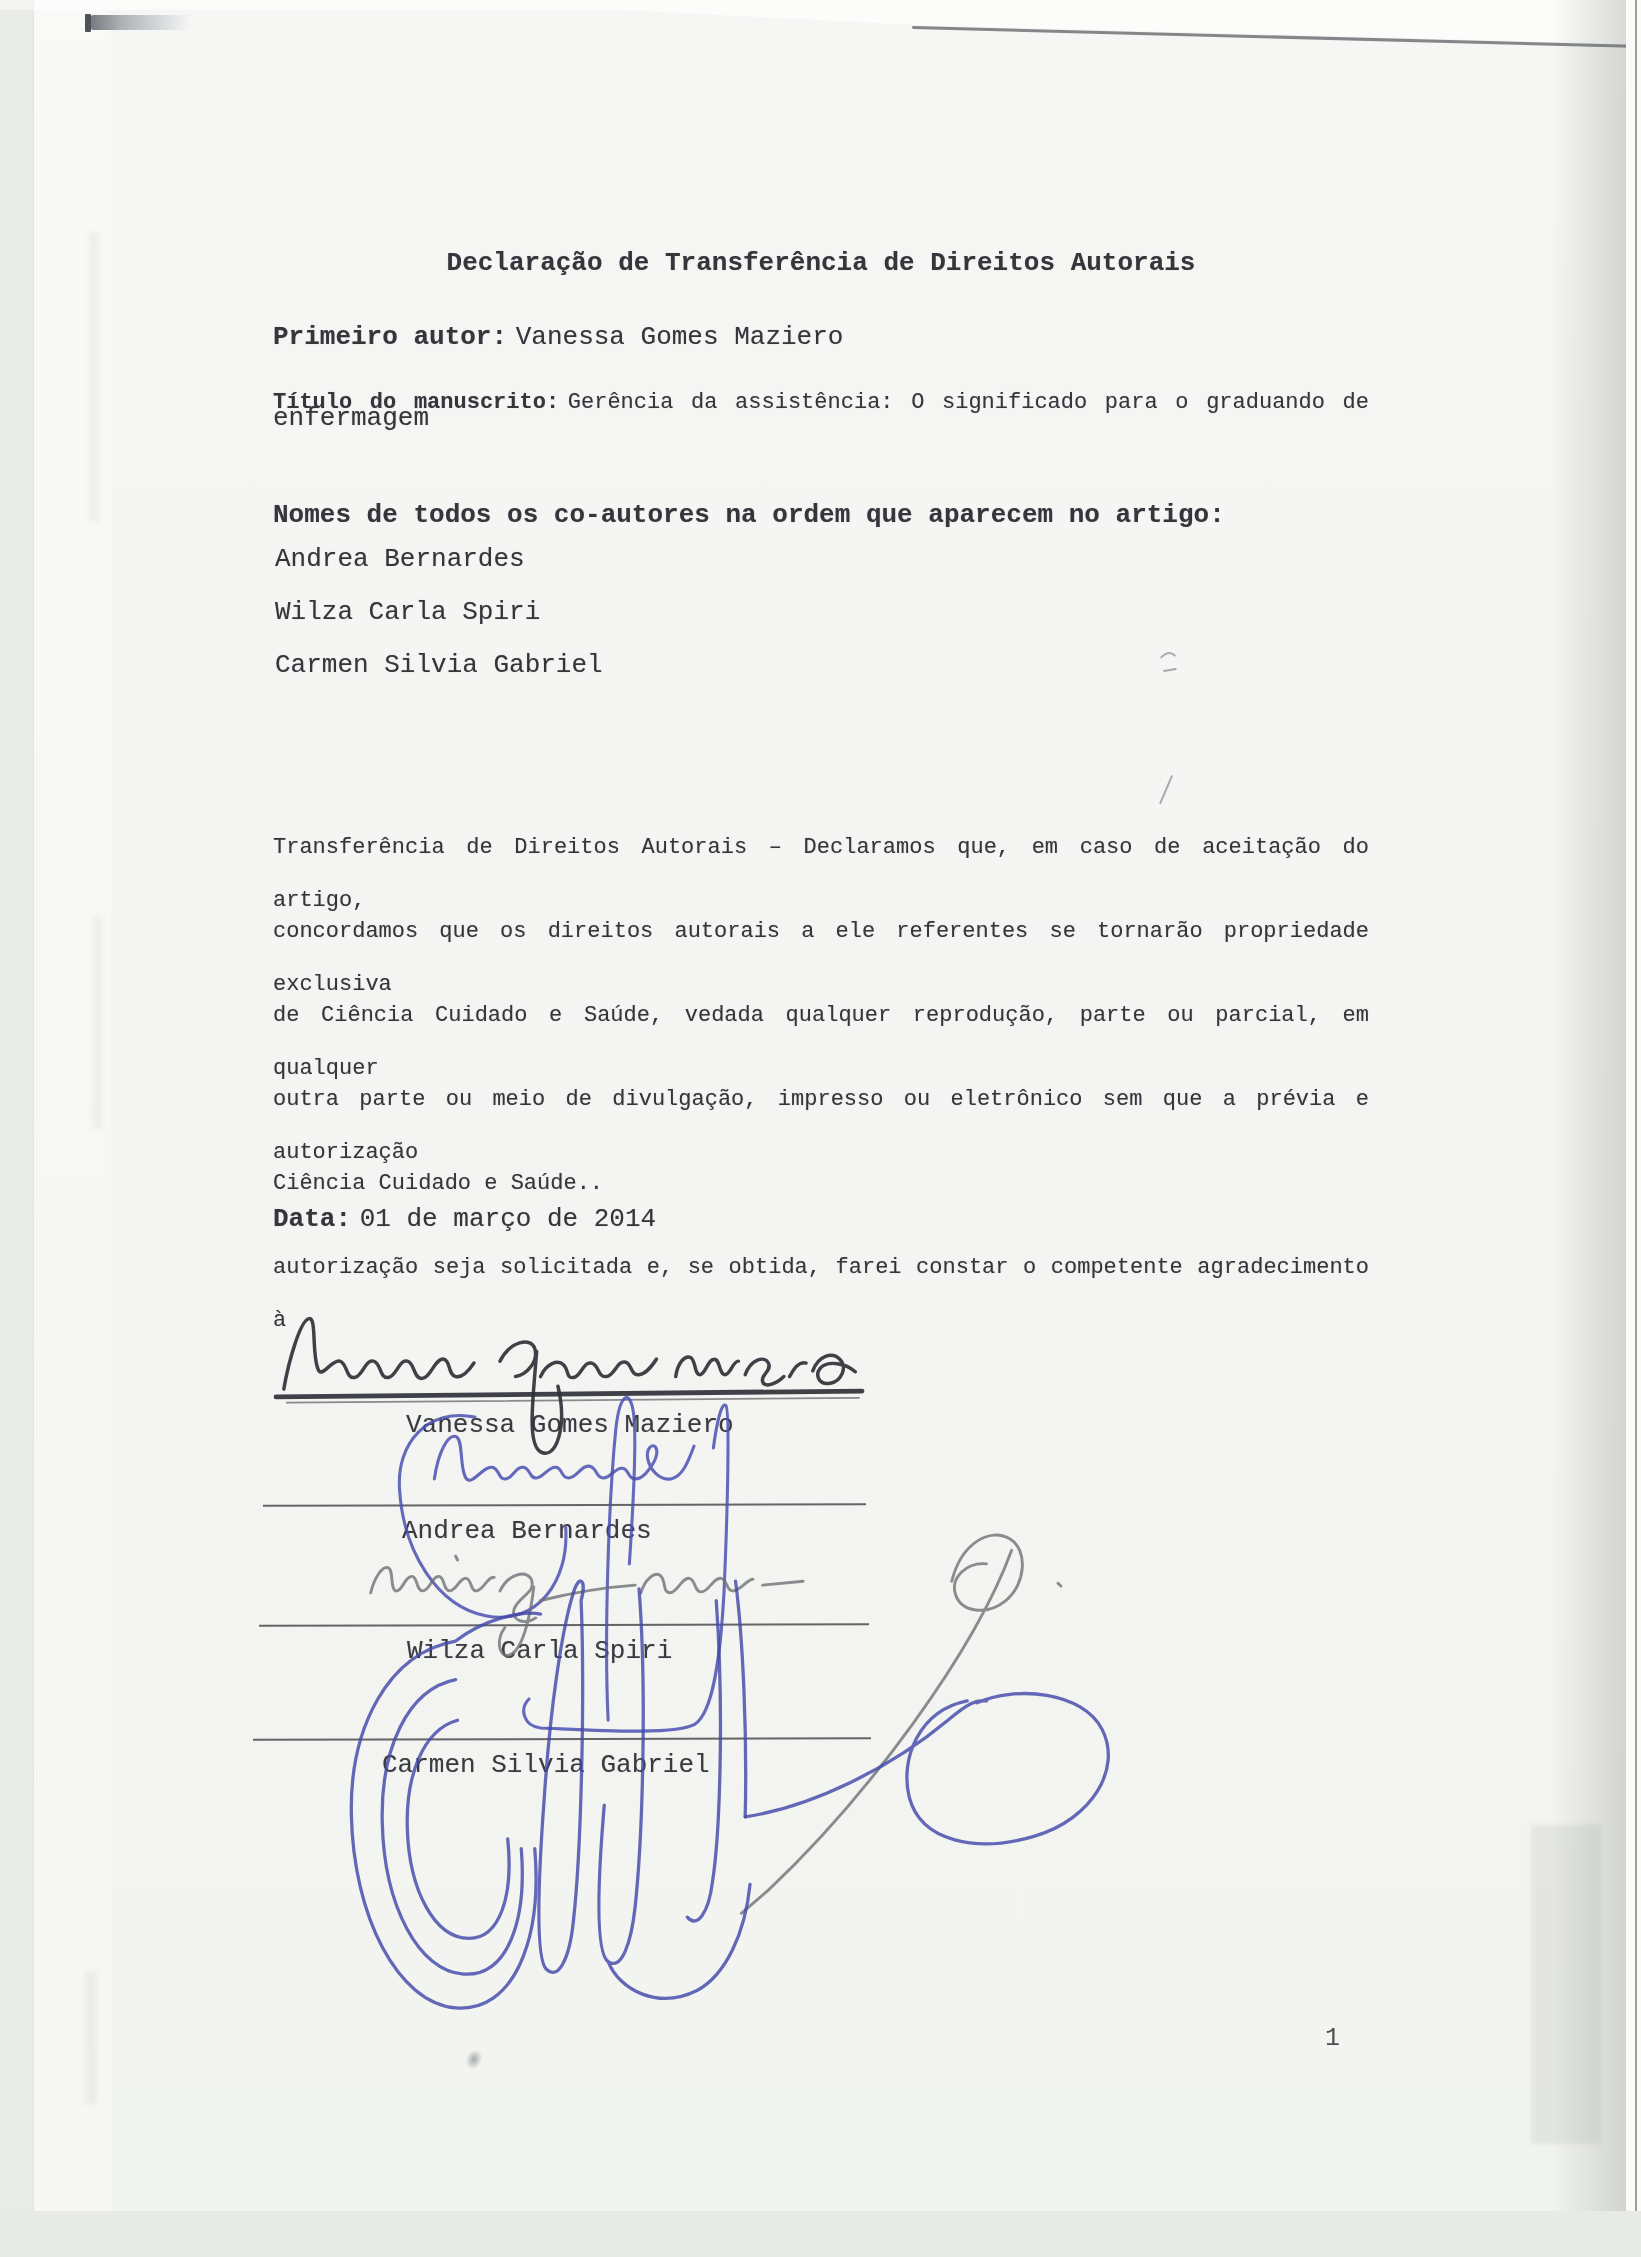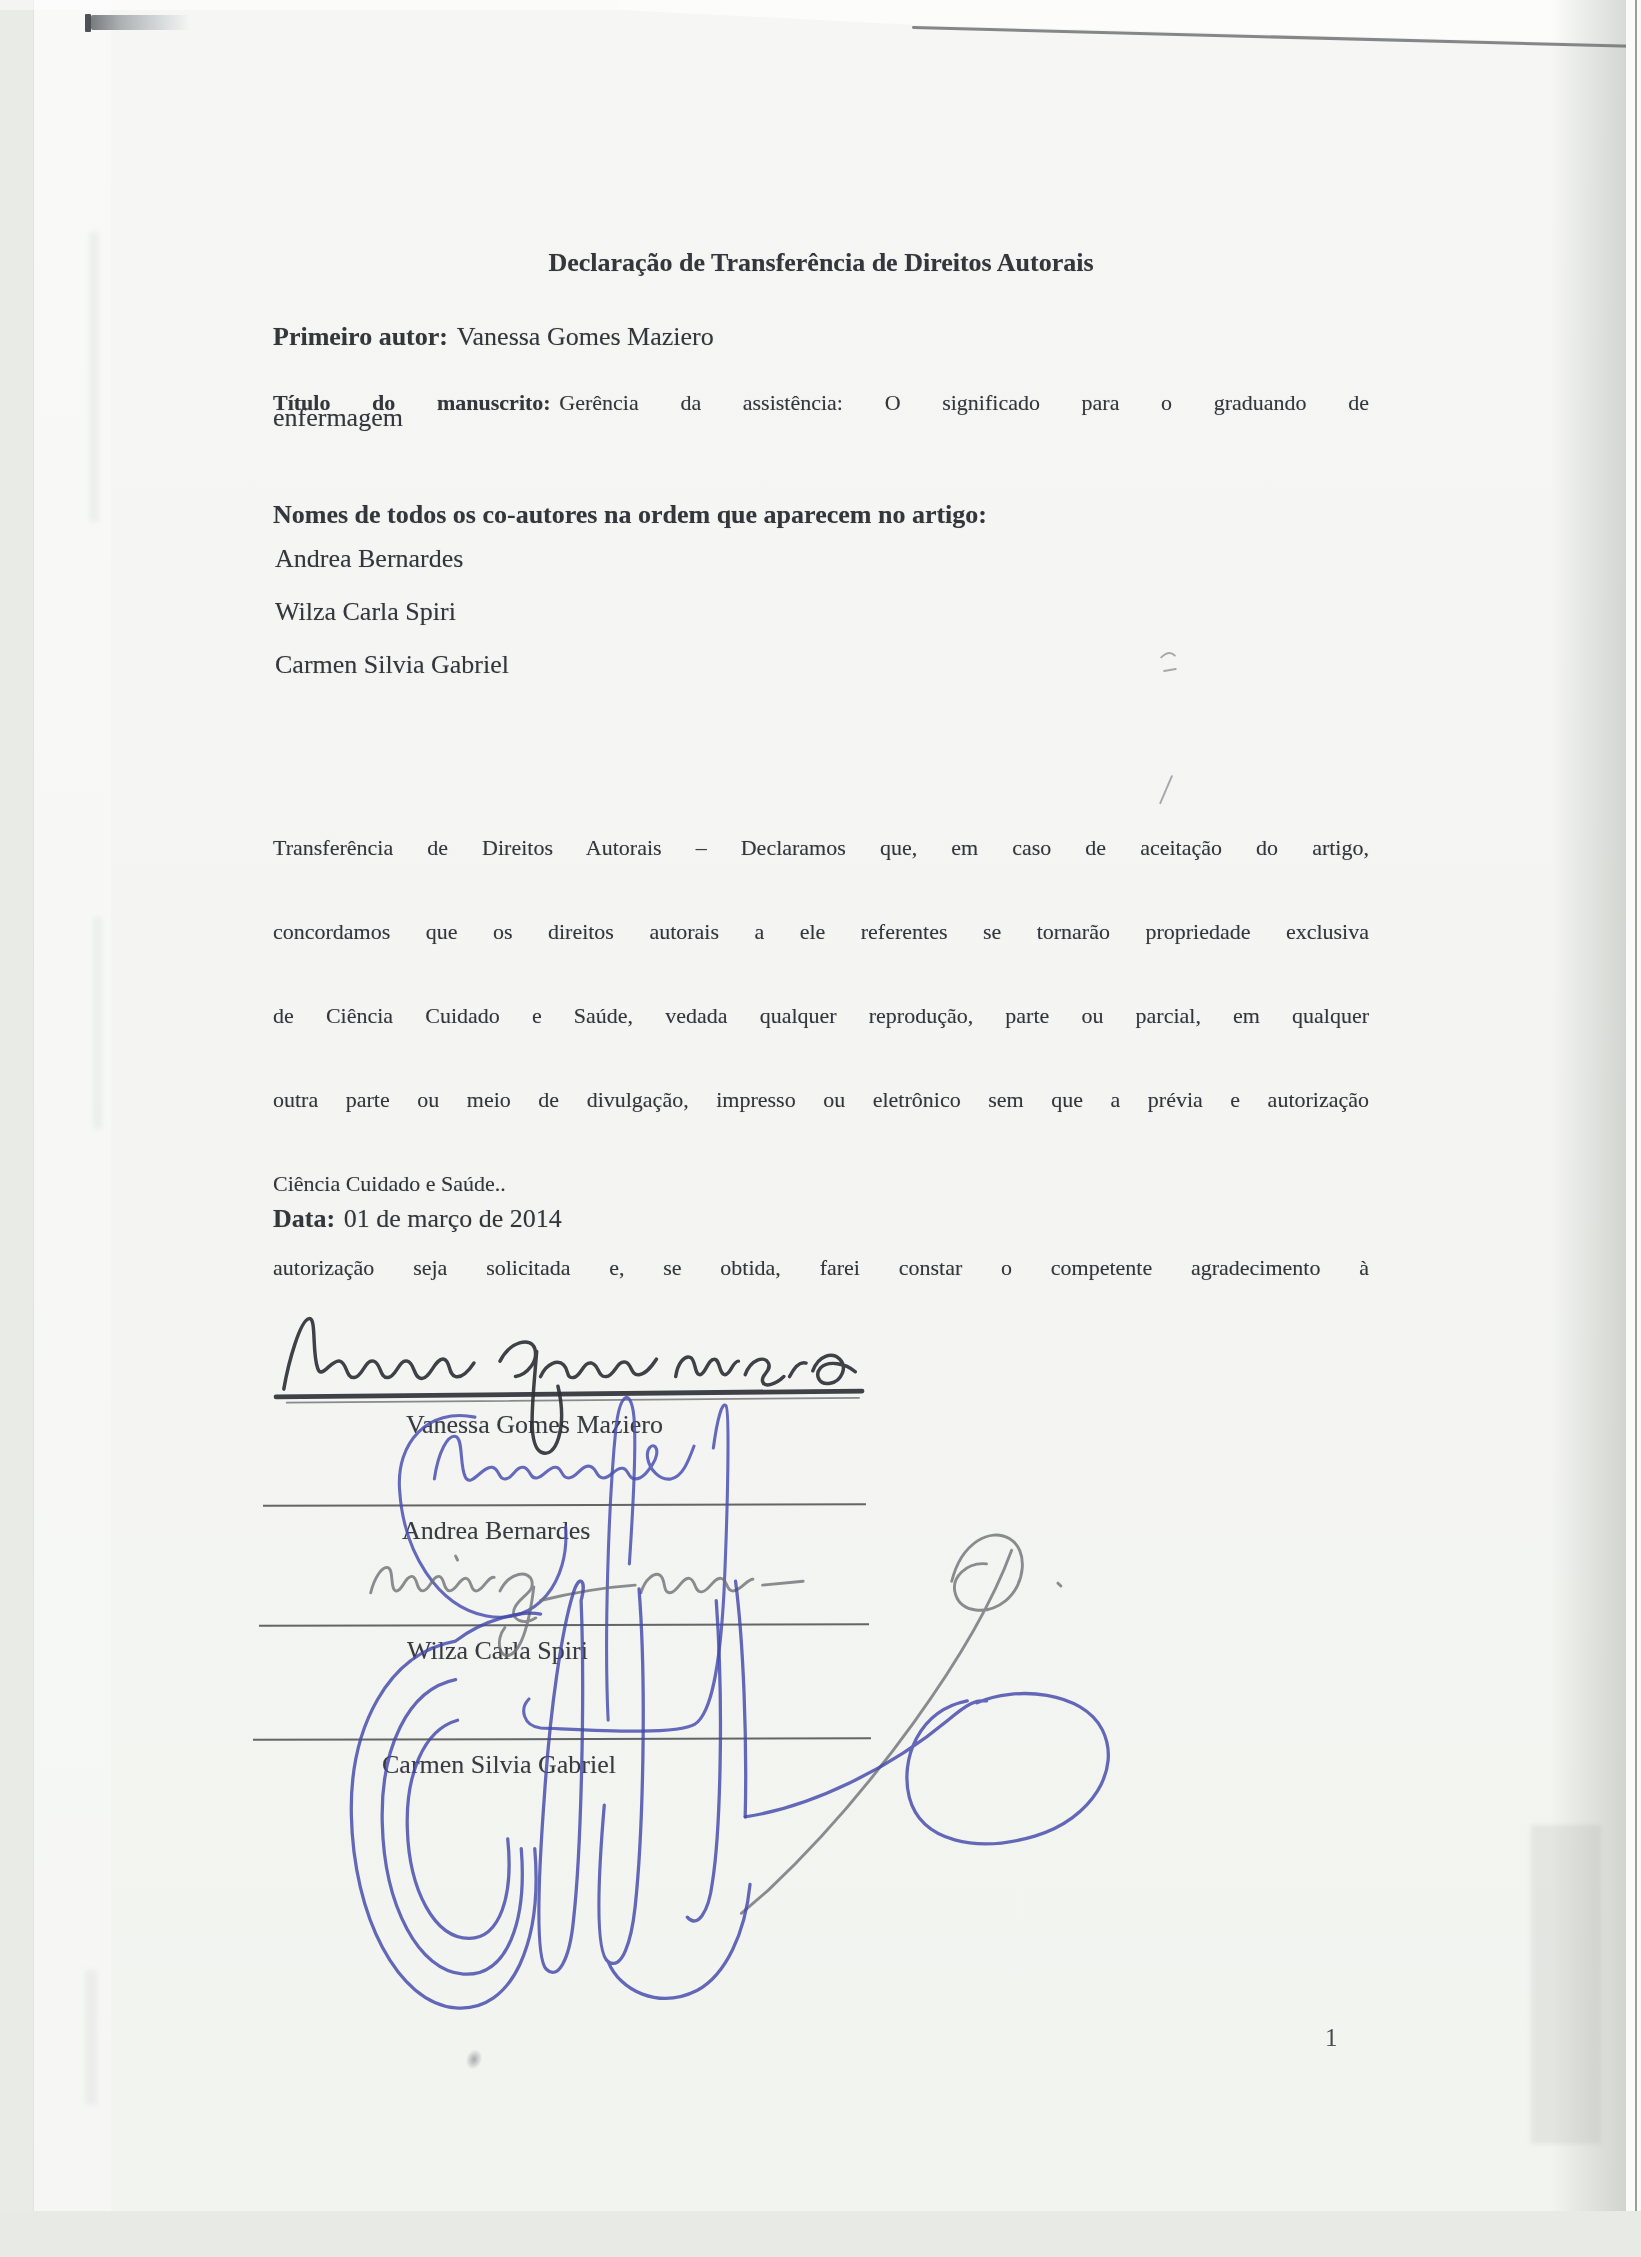--- a/index.html
+++ b/index.html
@@ -1,19 +1,19 @@
 <!DOCTYPE html>
 <html><head>
 <meta charset="utf-8">
 <style>
   html,body{margin:0;padding:0;background:#e8eae6;}
   #page{
     position:relative;width:1641px;height:2211px;overflow:hidden;
     background:linear-gradient(180deg,#f6f7f5 0%,#f4f5f2 55%,#f2f4f0 100%);
-    font-family:Liberation Serif, serif;
+    font-family:Liberation Mono, monospace;
     color:#35363c;
   }
   .abs{position:absolute;}
   .txt{
     font-size:26px;line-height:1.25;color:#35363c;
     text-shadow:0 0 1px rgba(70,72,82,.35);
     white-space:nowrap;
   }
   .b{font-weight:bold;}
   .val{margin-left:8.7px;}

